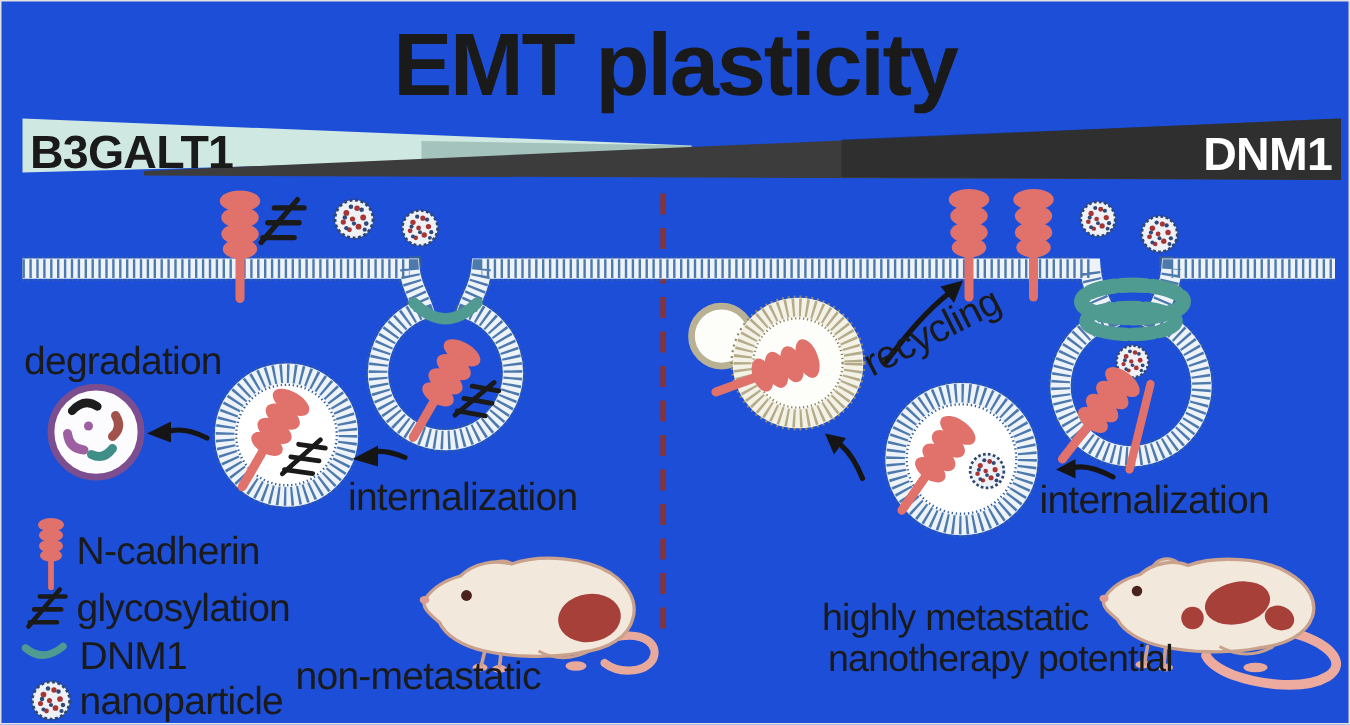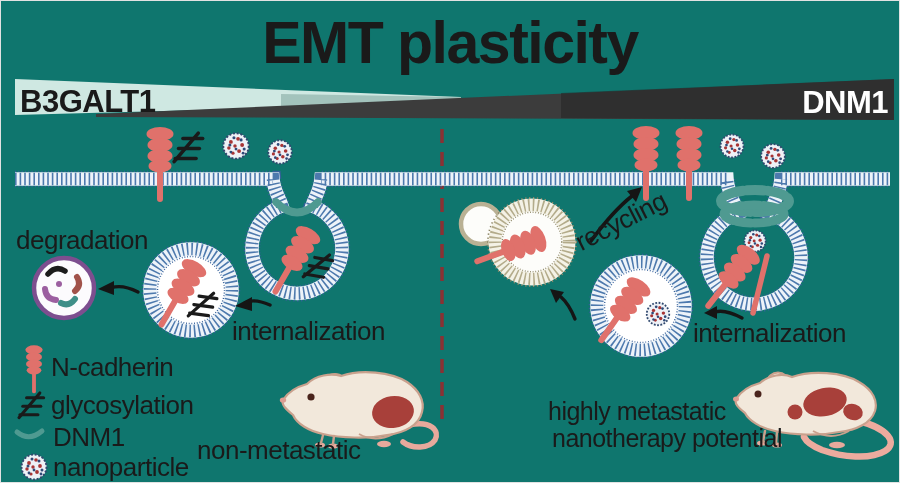--- a/index.html
+++ b/index.html
@@ -1,16 +1,16 @@
 <!DOCTYPE html>
 <html><head>
 <meta charset="utf-8">
 <style>
   html,body{margin:0;padding:0;background:#fff;}
-  .frame{width:898px;height:481px;border:1px solid #e2e2e2;position:relative;overflow:hidden;background:#0f766e;}
+  .frame{width:898px;height:481px;border:1px solid #e2e2e2;position:relative;overflow:hidden;background:#1d4ed8;}
   svg{display:block;}
   text{font-family:"Liberation Sans", sans-serif; fill:#1a1a1a;}
   .title-text{font-size:59px;font-weight:600;letter-spacing:-1.5px;}
   .band-text{font-size:31px;font-weight:600;letter-spacing:-0.5px;}
   .band-text.right{fill:#ffffff;}
   .lbl{font-size:26px;letter-spacing:-0.5px;}
   .lbl-s{font-size:25px;letter-spacing:-0.5px;}
   .cap{font-size:26px;letter-spacing:-0.5px;}
 </style>
 </head>

